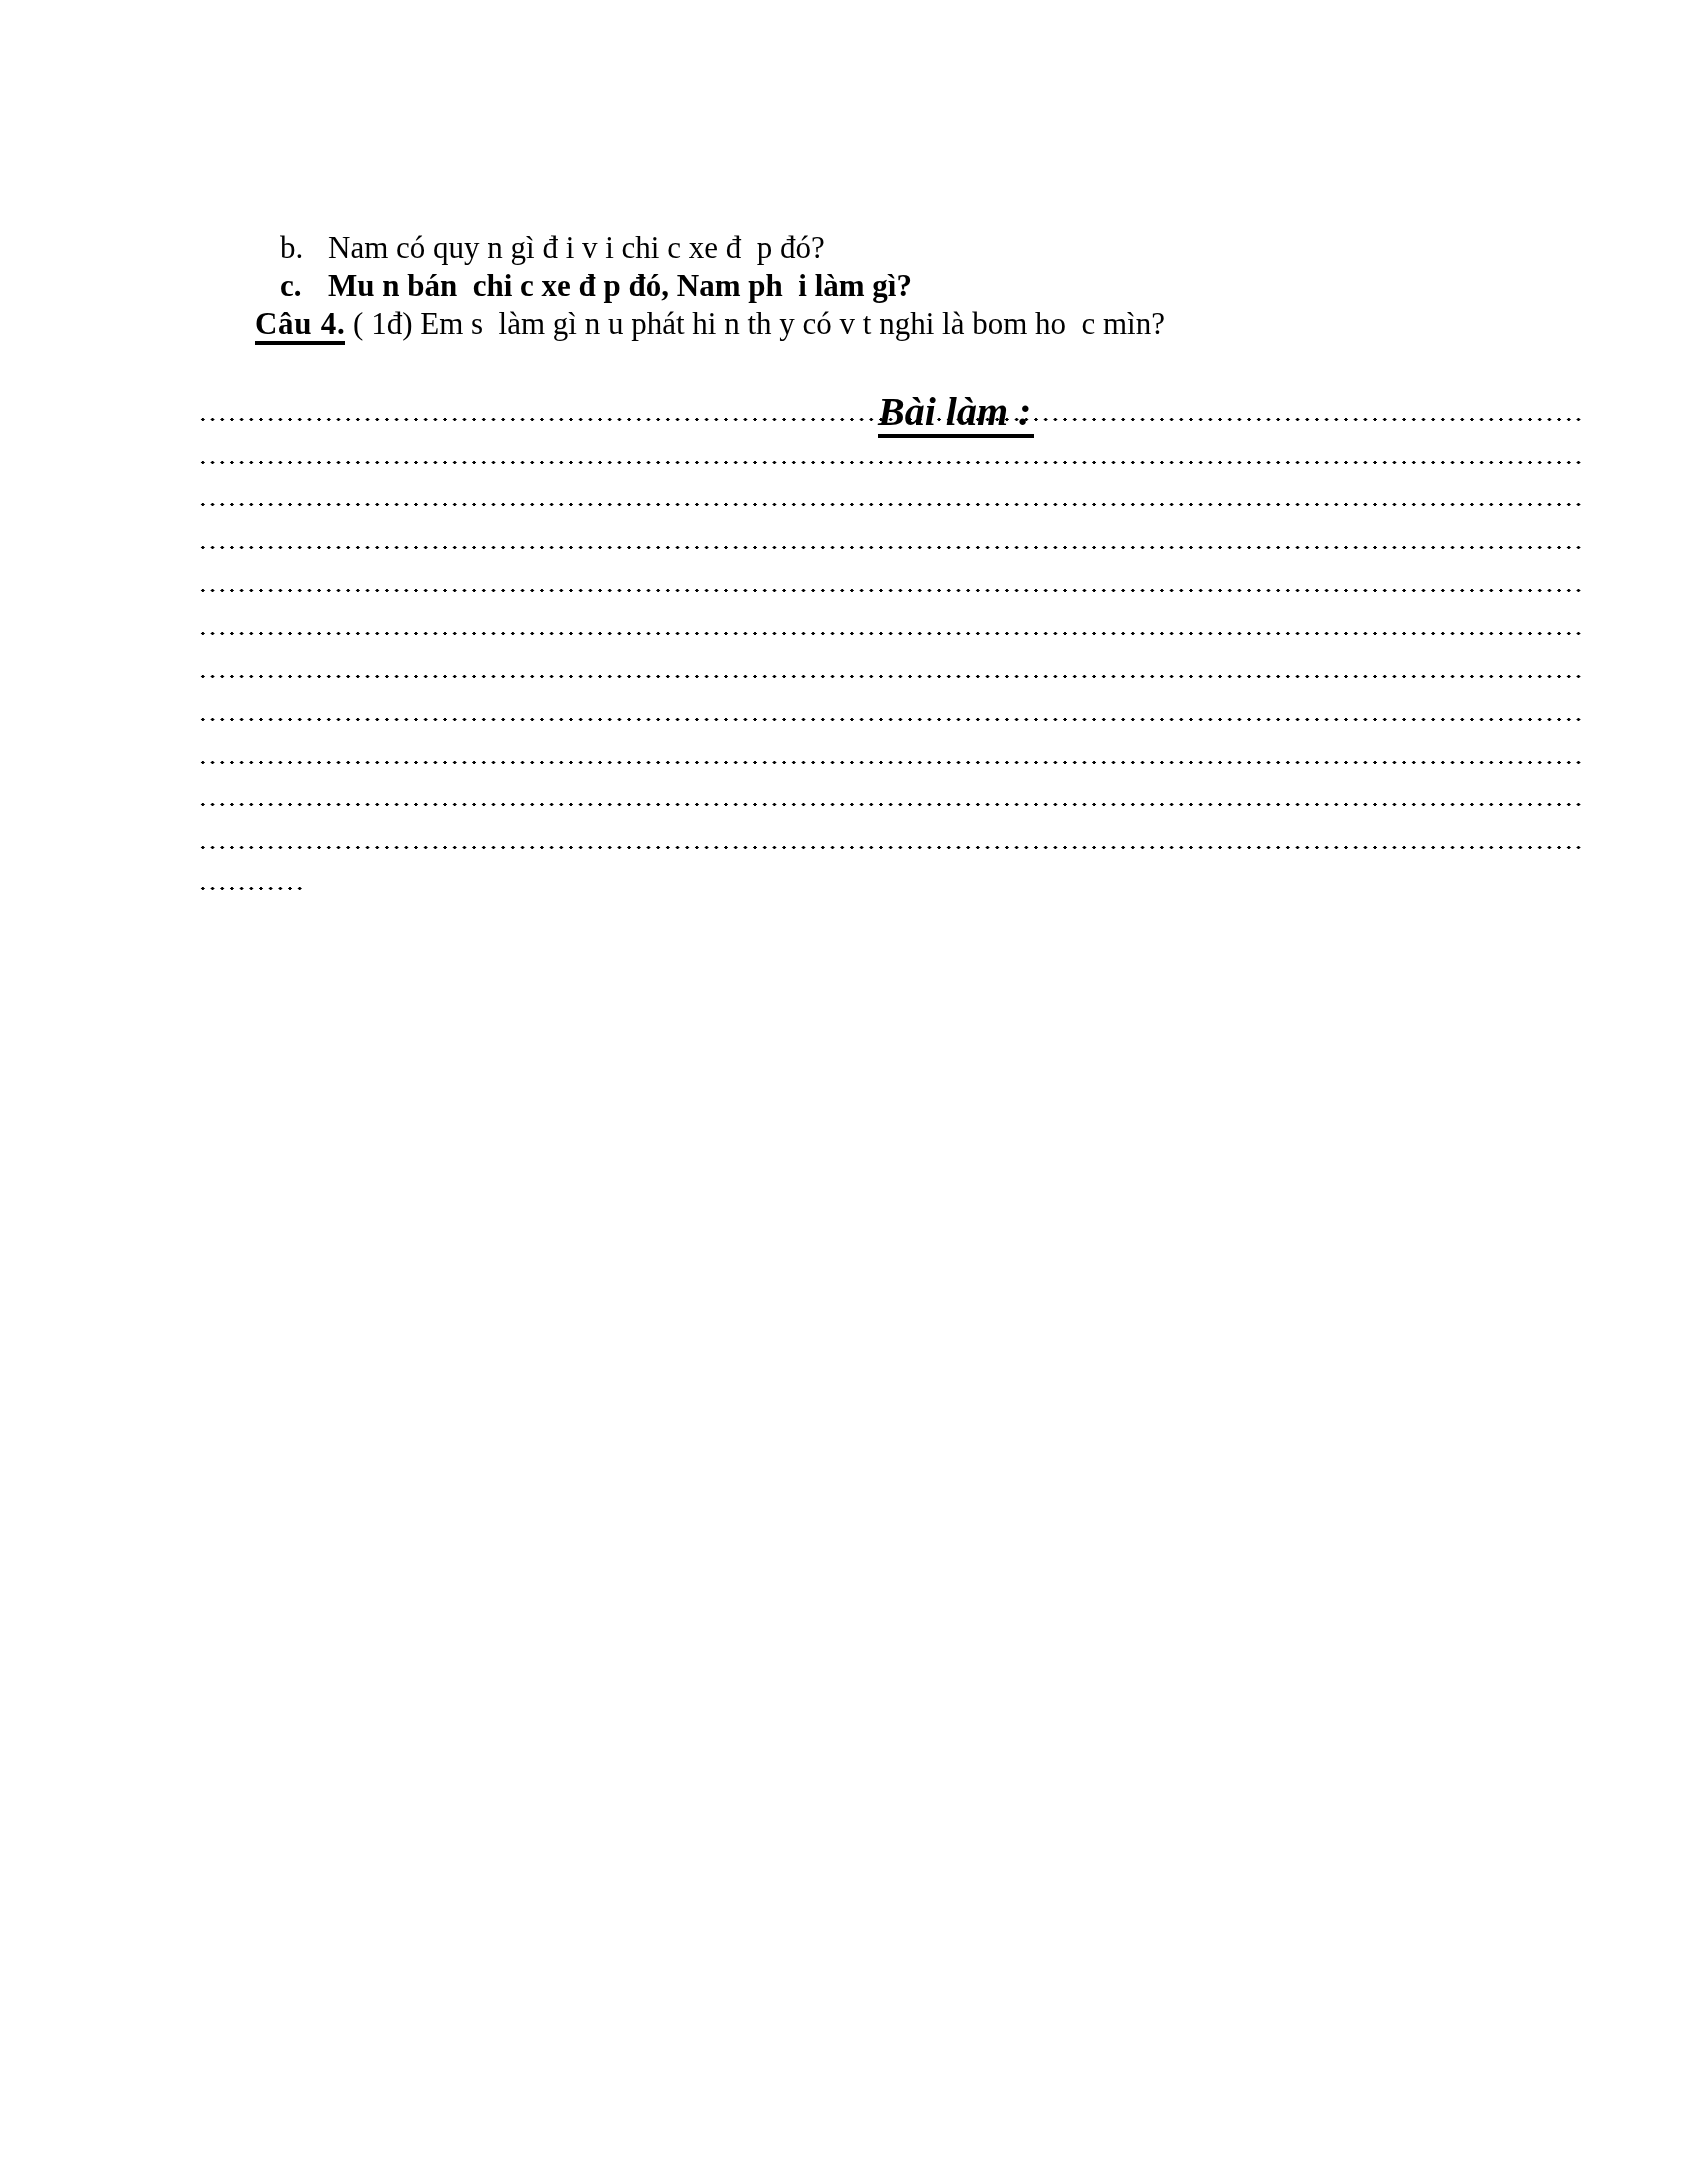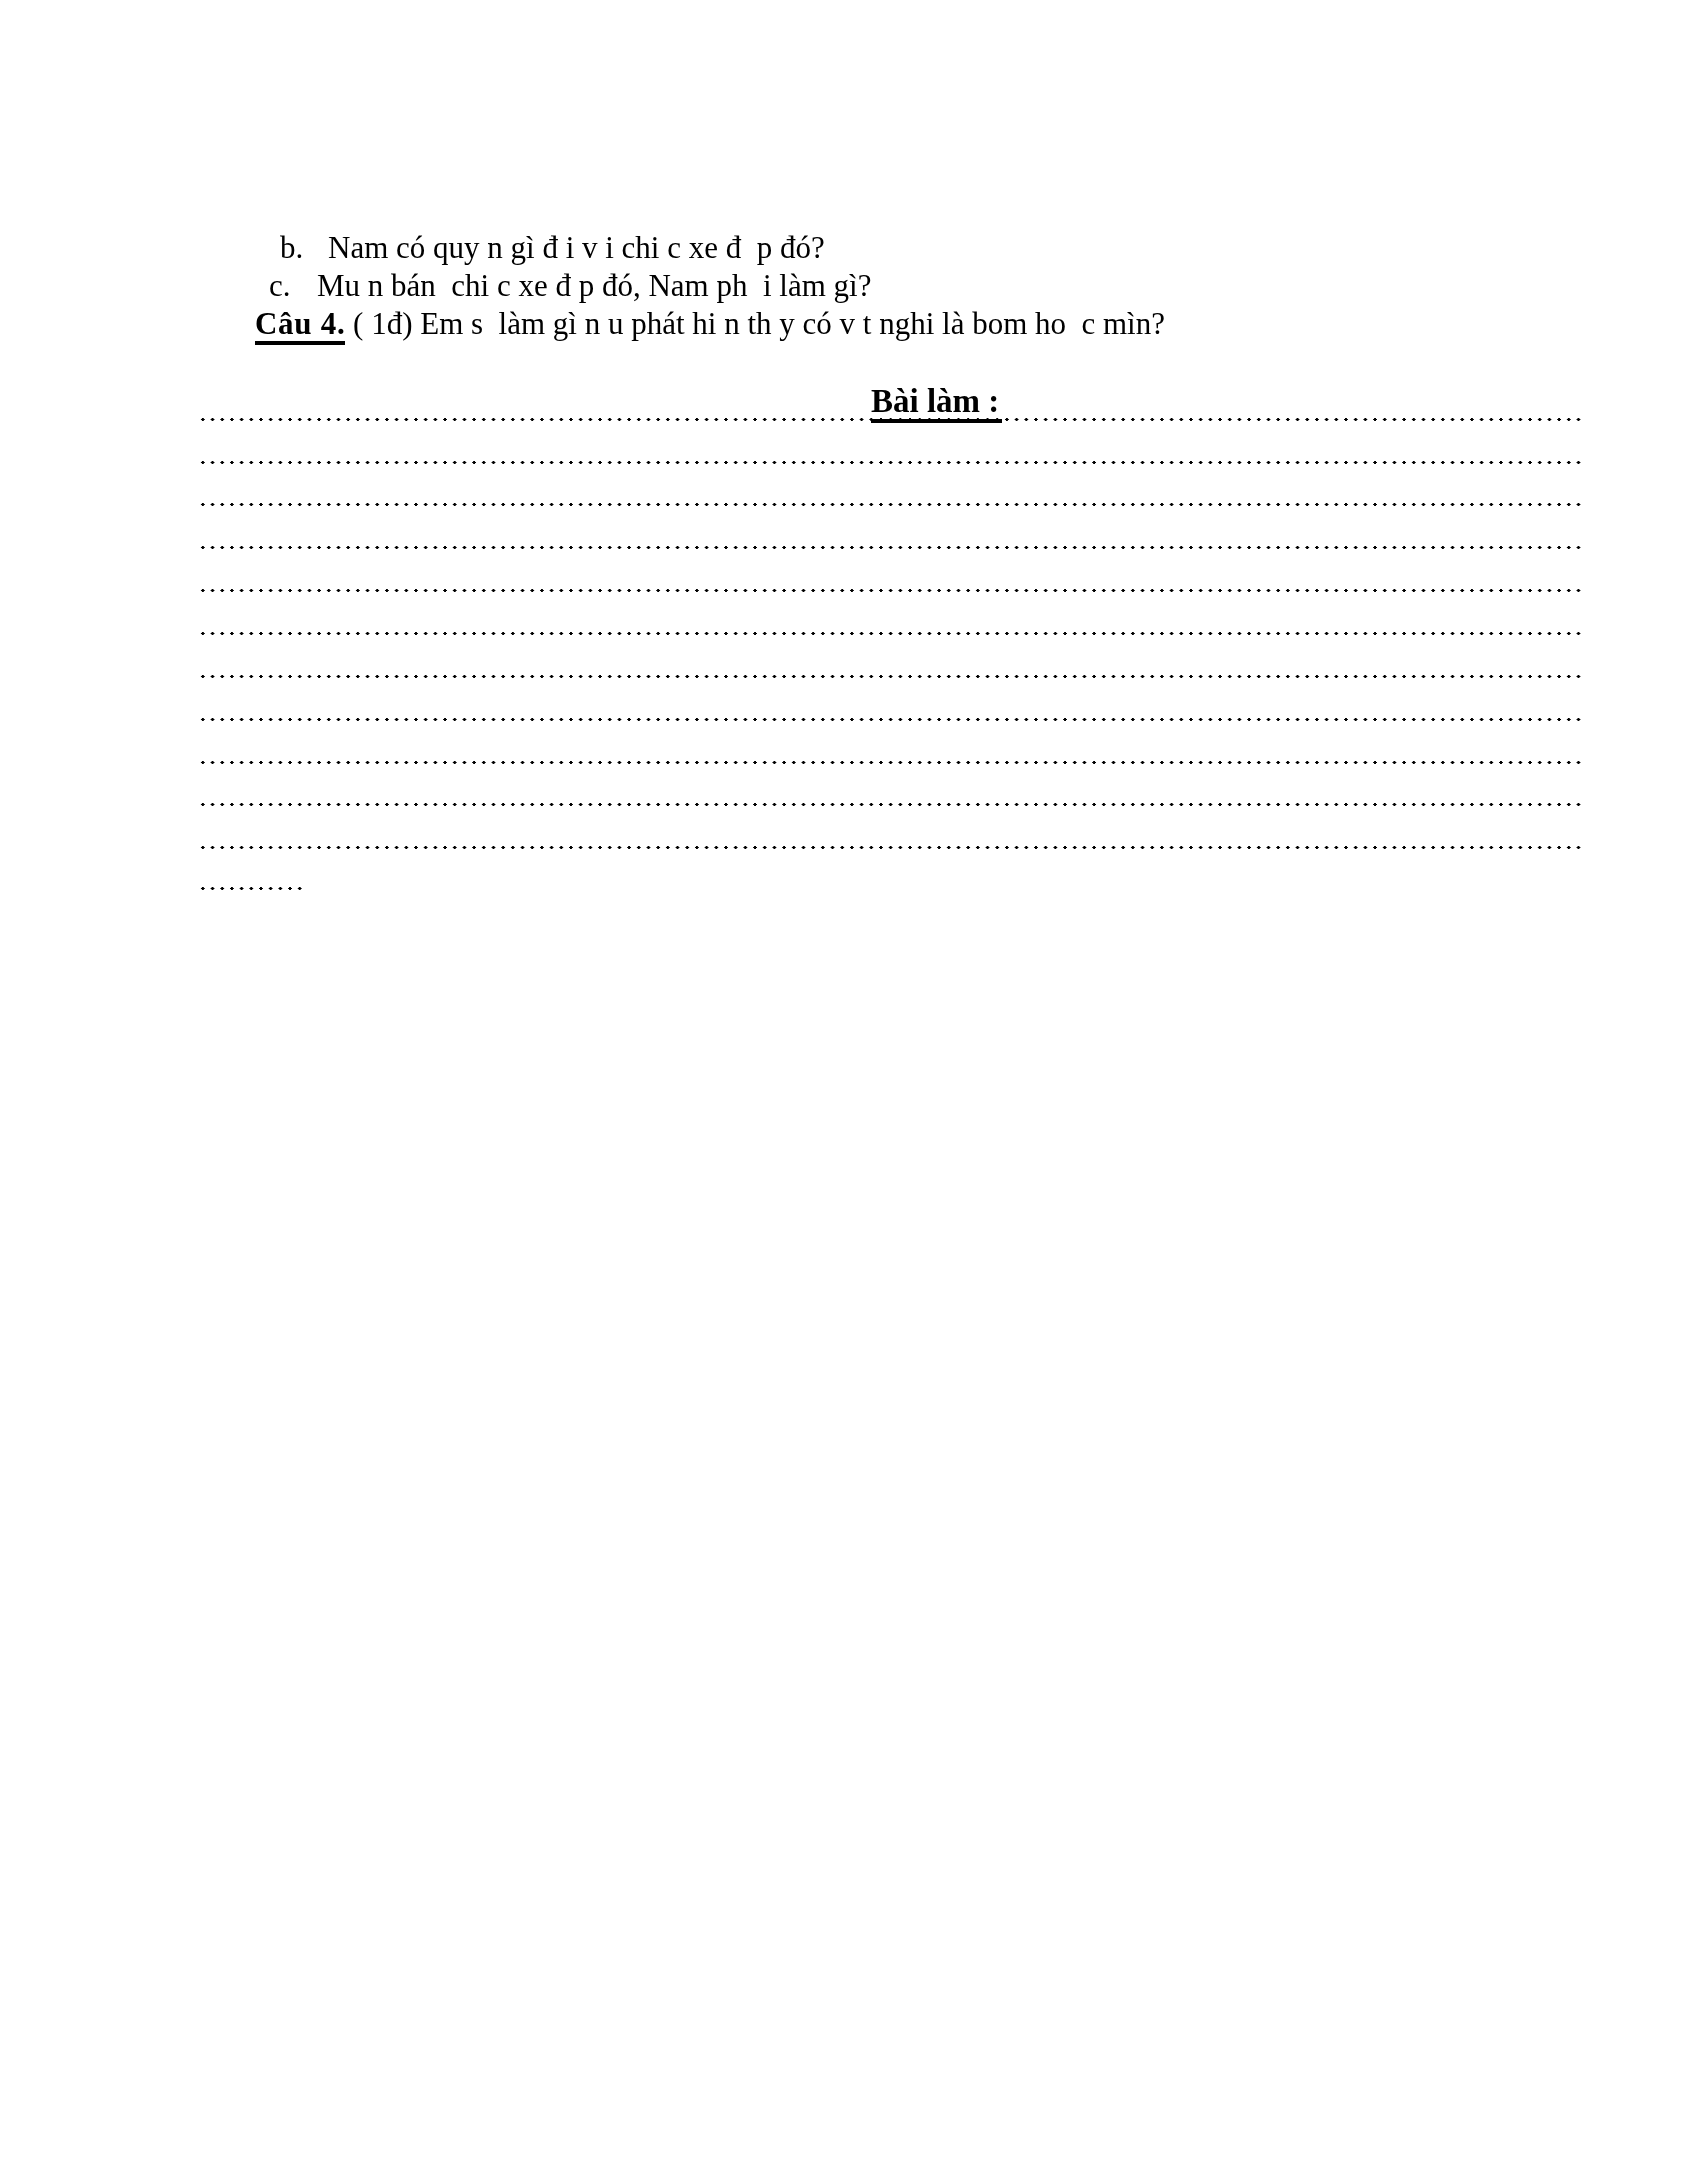--- a/index.html
+++ b/index.html
@@ -29,22 +29,23 @@
   }
   .q4-label {
     font-weight: bold;
     border-bottom: 4.6px solid #000000;
     padding-bottom: 0;
     letter-spacing: 0.7px;
   }
   .heading-bailam {
     left: 838px;
     top: 352px;
-    font-size: 33px;
+    font-size: 40px;
     font-weight: bold;
+    font-style: italic;
   }
   .bl-underline {
     border-bottom: 4px solid #000000;
     padding-bottom: 0;
     padding-right: 2.6px;
   }
   .dotline {
     position: absolute;
     left: 198px;
     height: 5.3px;
@@ -63,21 +64,21 @@
 </style>
 </head>
 <body>
 
 <div class="page">
 
   <div class="line" style="left:249px; top:201px;">
     <span class="item-label">b.</span><span>Nam có quy n gì đ i v i chi c xe đ  p đó?</span>
   </div>
 
-  <div class="line" style="left:238px; top:239px;">
+  <div class="line" style="left:249px; top:239px;font-weight:bold;">
     <span class="item-label">c.</span><span>Mu n bán  chi c xe đ p đó, Nam ph  i làm gì?</span>
   </div>
 
   <div class="line" style="left:224px; top:277px;text-align:center;">
     <span class="q4-label">Câu 4.</span><span> ( 1đ) Em s  làm gì n u phát hi n th y có v t nghi là bom ho  c mìn?</span>
   </div>
 
   <div class="line heading-bailam">
     <span class="bl-underline">Bài làm :</span>
   </div>

